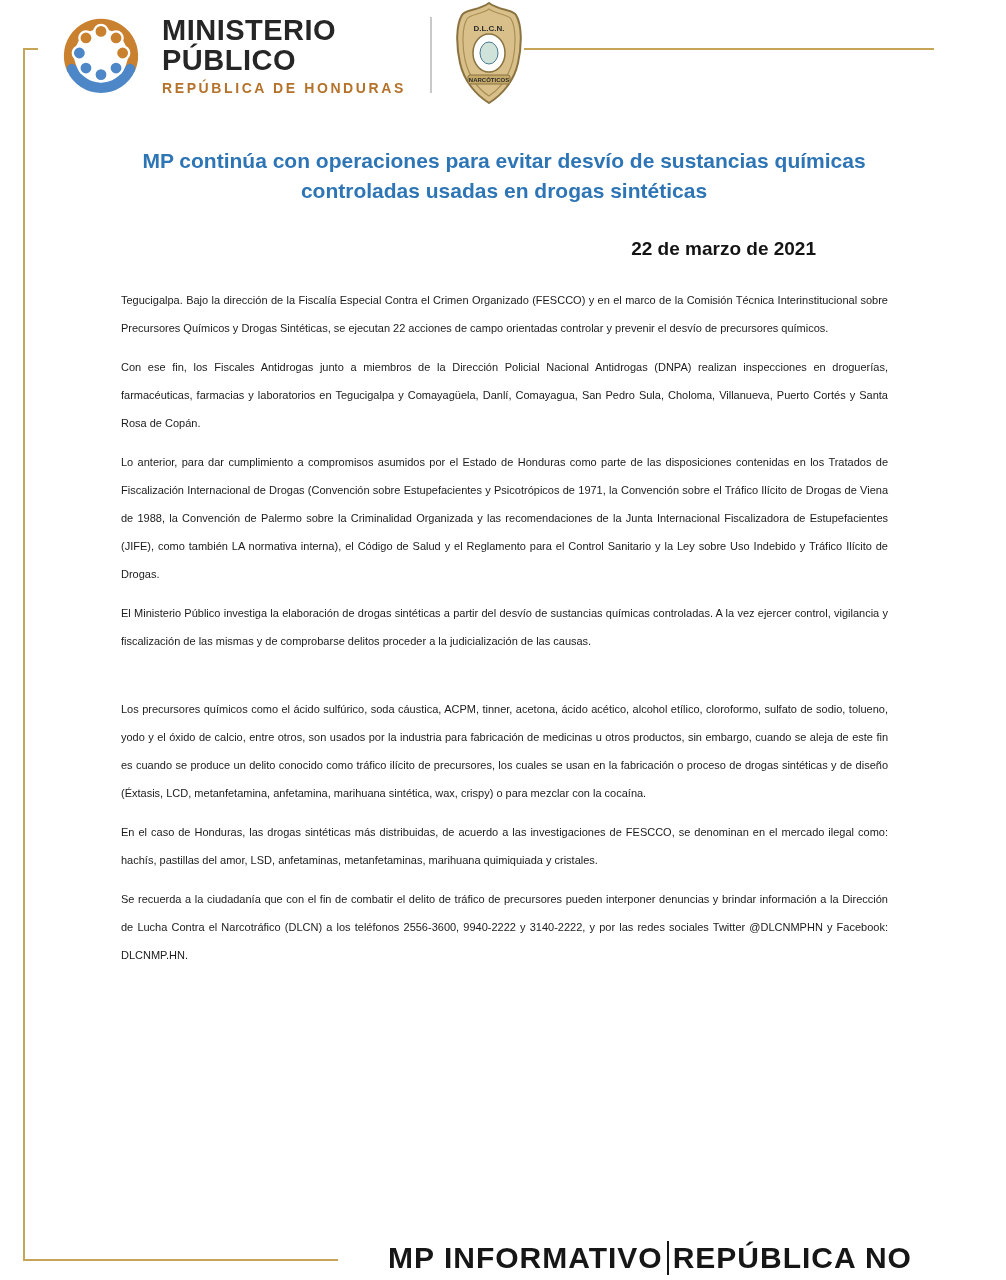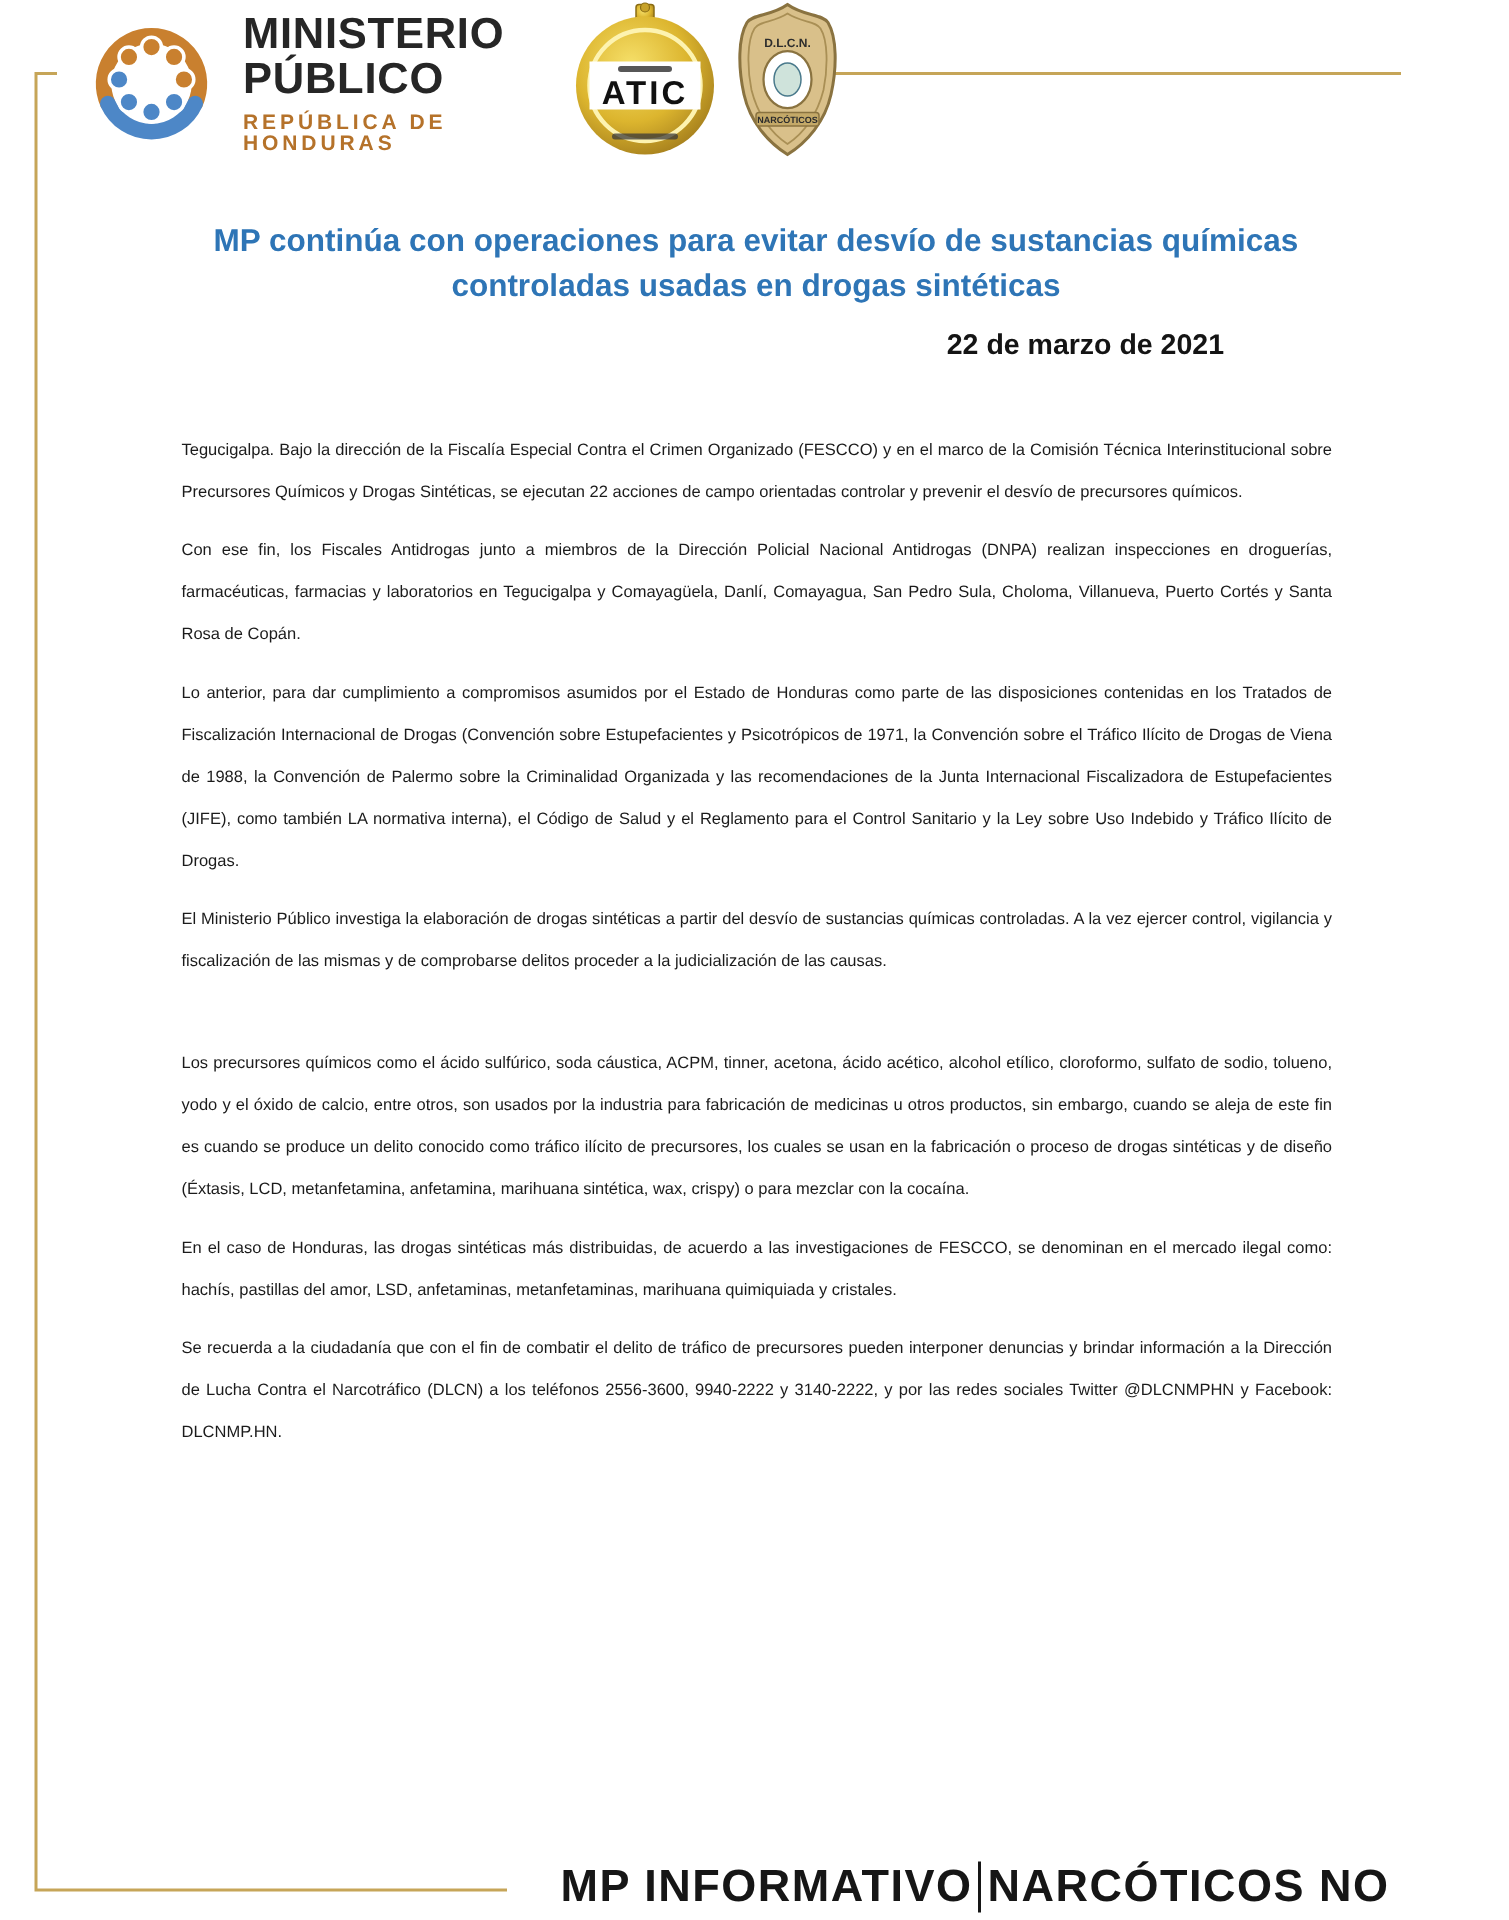--- a/index.html
+++ b/index.html
@@ -20,21 +20,21 @@
   .org-text{display:flex;flex-direction:column;line-height:1;margin-left:2px;}
   .org-name{font-weight:bold;font-size:29px;letter-spacing:0.5px;color:#262626;line-height:30px;}
   .org-sub{font-size:14px;font-weight:bold;color:#b5722a;letter-spacing:2.6px;margin-top:6px;}
   .logo-divider{width:2px;height:76px;background:#c9c9c9;margin:0 10px 0 12px;}
   
   .title{
     position:absolute;left:120px;top:146px;width:768px;margin:0;
     text-align:center;color:#2e75b6;font-size:21px;font-weight:bold;line-height:30px;
   }
   .date{
-    position:absolute;right:118px;top:220px;font-size:19px;font-weight:bold;color:#141414;
+    position:absolute;right:118px;top:238px;font-size:19px;font-weight:bold;color:#141414;
   }
   
   .content{position:absolute;left:121px;top:286px;width:767px;}
   .content p{
     margin:0 0 11px 0;font-size:11px;line-height:28px;text-align:justify;color:#1b1b1b;
   }
   .content p.gap-after{margin-bottom:40px;}
   
   .footer{
     position:absolute;left:338px;top:1236px;width:624px;height:44px;background:#ffffff;
@@ -73,43 +73,20 @@
     </span>
 
     <div class="org-text">
       <span class="org-name">MINISTERIO</span>
       <span class="org-name">PÚBLICO</span>
       <span class="org-sub">REPÚBLICA DE HONDURAS</span>
     </div>
 
     <span class="logo-divider"></span>
 
-    <span>
-      <svg width="96" height="104" viewBox="0 0 96 104">
-        <defs>
-          <radialGradient id="goldGrad" cx="40%" cy="35%" r="75%">
-            <stop offset="0%" stop-color="#f6e06a"></stop>
-            <stop offset="55%" stop-color="#dcb52e"></stop>
-            <stop offset="100%" stop-color="#9c761a"></stop>
-          </radialGradient>
-        </defs>
-
-        <rect x="42" y="2" width="12" height="12" rx="2" fill="url(#goldGrad)" stroke="#8a6c14"></rect>
-        <circle cx="48" cy="4" r="3" fill="#c7a22a" stroke="#8a6c14" stroke-width="0.8"></circle>
-
-        <circle cx="48" cy="56" r="46" fill="url(#goldGrad)"></circle>
-        <circle cx="48" cy="56" r="37" fill="none" stroke="#fdf3b0" stroke-width="3"></circle>
-
-        <rect x="11" y="40" width="74" height="32" fill="#ffffff"></rect>
-
-        <rect x="30" y="43" width="36" height="4" rx="2" fill="#3a3a3a" opacity="0.85"></rect>
-        <rect x="26" y="88" width="44" height="4" rx="2" fill="#3a3a3a" opacity="0.75"></rect>
-        <text x="48" y="68" text-anchor="middle" font-size="22" font-weight="bold" fill="#111111" letter-spacing="2">ATIC</text>
-      </svg>
-    </span>
 
     <span>
       <svg width="70" height="104" viewBox="0 0 70 104">
         <path d="M35 2 C 46 10 58 8 62 14 C 68 24 68 44 64 62 C 60 80 48 94 35 102 C 22 94 10 80 6 62 C 2 44 2 24 8 14 C 12 8 24 10 35 2 Z" fill="#d9c08a" stroke="#8a7340" stroke-width="2"></path>
         <path d="M35 8 C 44 14 54 13 57 18 C 62 26 62 44 59 59 C 55 75 46 88 35 95 C 24 88 15 75 11 59 C 8 44 8 26 13 18 C 16 13 26 14 35 8 Z" fill="none" stroke="#a98f55" stroke-width="1.2"></path>
         <text x="35" y="30" text-anchor="middle" font-size="8" font-weight="bold" fill="#2c2c2c">D.L.C.N.</text>
         <ellipse cx="35" cy="52" rx="16" ry="19" fill="#ffffff" stroke="#8a7340" stroke-width="1.5"></ellipse>
         <ellipse cx="35" cy="52" rx="9" ry="11" fill="#cfe3db" stroke="#4a7a8c" stroke-width="1"></ellipse>
         <rect x="14" y="74" width="42" height="9" rx="2" fill="#c4a968" stroke="#8a7340" stroke-width="1"></rect>
         <text x="35" y="81" text-anchor="middle" font-size="6" font-weight="bold" fill="#2c2c2c">NARCÓTICOS</text>
@@ -130,16 +107,16 @@
     <p>Lo anterior, para dar cumplimiento a compromisos asumidos por el Estado de Honduras como parte de las disposiciones contenidas en los Tratados de Fiscalización Internacional de Drogas (Convención sobre Estupefacientes y Psicotrópicos de 1971, la Convención sobre el Tráfico Ilícito de Drogas de Viena de 1988, la Convención de Palermo sobre la Criminalidad Organizada y las recomendaciones de la Junta Internacional Fiscalizadora de Estupefacientes (JIFE), como también LA normativa interna), el Código de Salud y el Reglamento para el Control Sanitario y la Ley sobre Uso Indebido y Tráfico Ilícito de Drogas.</p>
     <p class="gap-after">El Ministerio Público investiga la elaboración de drogas sintéticas a partir del desvío de sustancias químicas controladas. A la vez ejercer control, vigilancia y fiscalización de las mismas y de comprobarse delitos proceder a la judicialización de las causas.</p>
     <p>Los precursores químicos como el ácido sulfúrico, soda cáustica, ACPM, tinner, acetona, ácido acético, alcohol etílico, cloroformo, sulfato de sodio, tolueno, yodo y el óxido de calcio, entre otros, son usados por la industria para fabricación de medicinas u otros productos, sin embargo, cuando se aleja de este fin es cuando se produce un delito conocido como tráfico ilícito de precursores, los cuales se usan en la fabricación o proceso de drogas sintéticas y de diseño (Éxtasis, LCD, metanfetamina, anfetamina, marihuana sintética, wax, crispy) o para mezclar con la cocaína.</p>
     <p>En el caso de Honduras, las drogas sintéticas más distribuidas, de acuerdo a las investigaciones de FESCCO, se denominan en el mercado ilegal como: hachís, pastillas del amor, LSD, anfetaminas, metanfetaminas, marihuana quimiquiada y cristales.</p>
     <p>Se recuerda a la ciudadanía que con el fin de combatir el delito de tráfico de precursores pueden interponer denuncias y brindar información a la Dirección de Lucha Contra el Narcotráfico (DLCN) a los teléfonos 2556-3600, 9940-2222 y 3140-2222, y por las redes sociales Twitter @DLCNMPHN y Facebook: DLCNMP.HN.</p>
   </main>
 
   <footer class="footer">
     <span>MP INFORMATIVO</span>
     <span class="sep"></span>
-    <span>NARCÓTICOS NO</span>
+    <span>REPÚBLICA NO</span>
   </footer>
 
 </div>
 
 </body></html>

